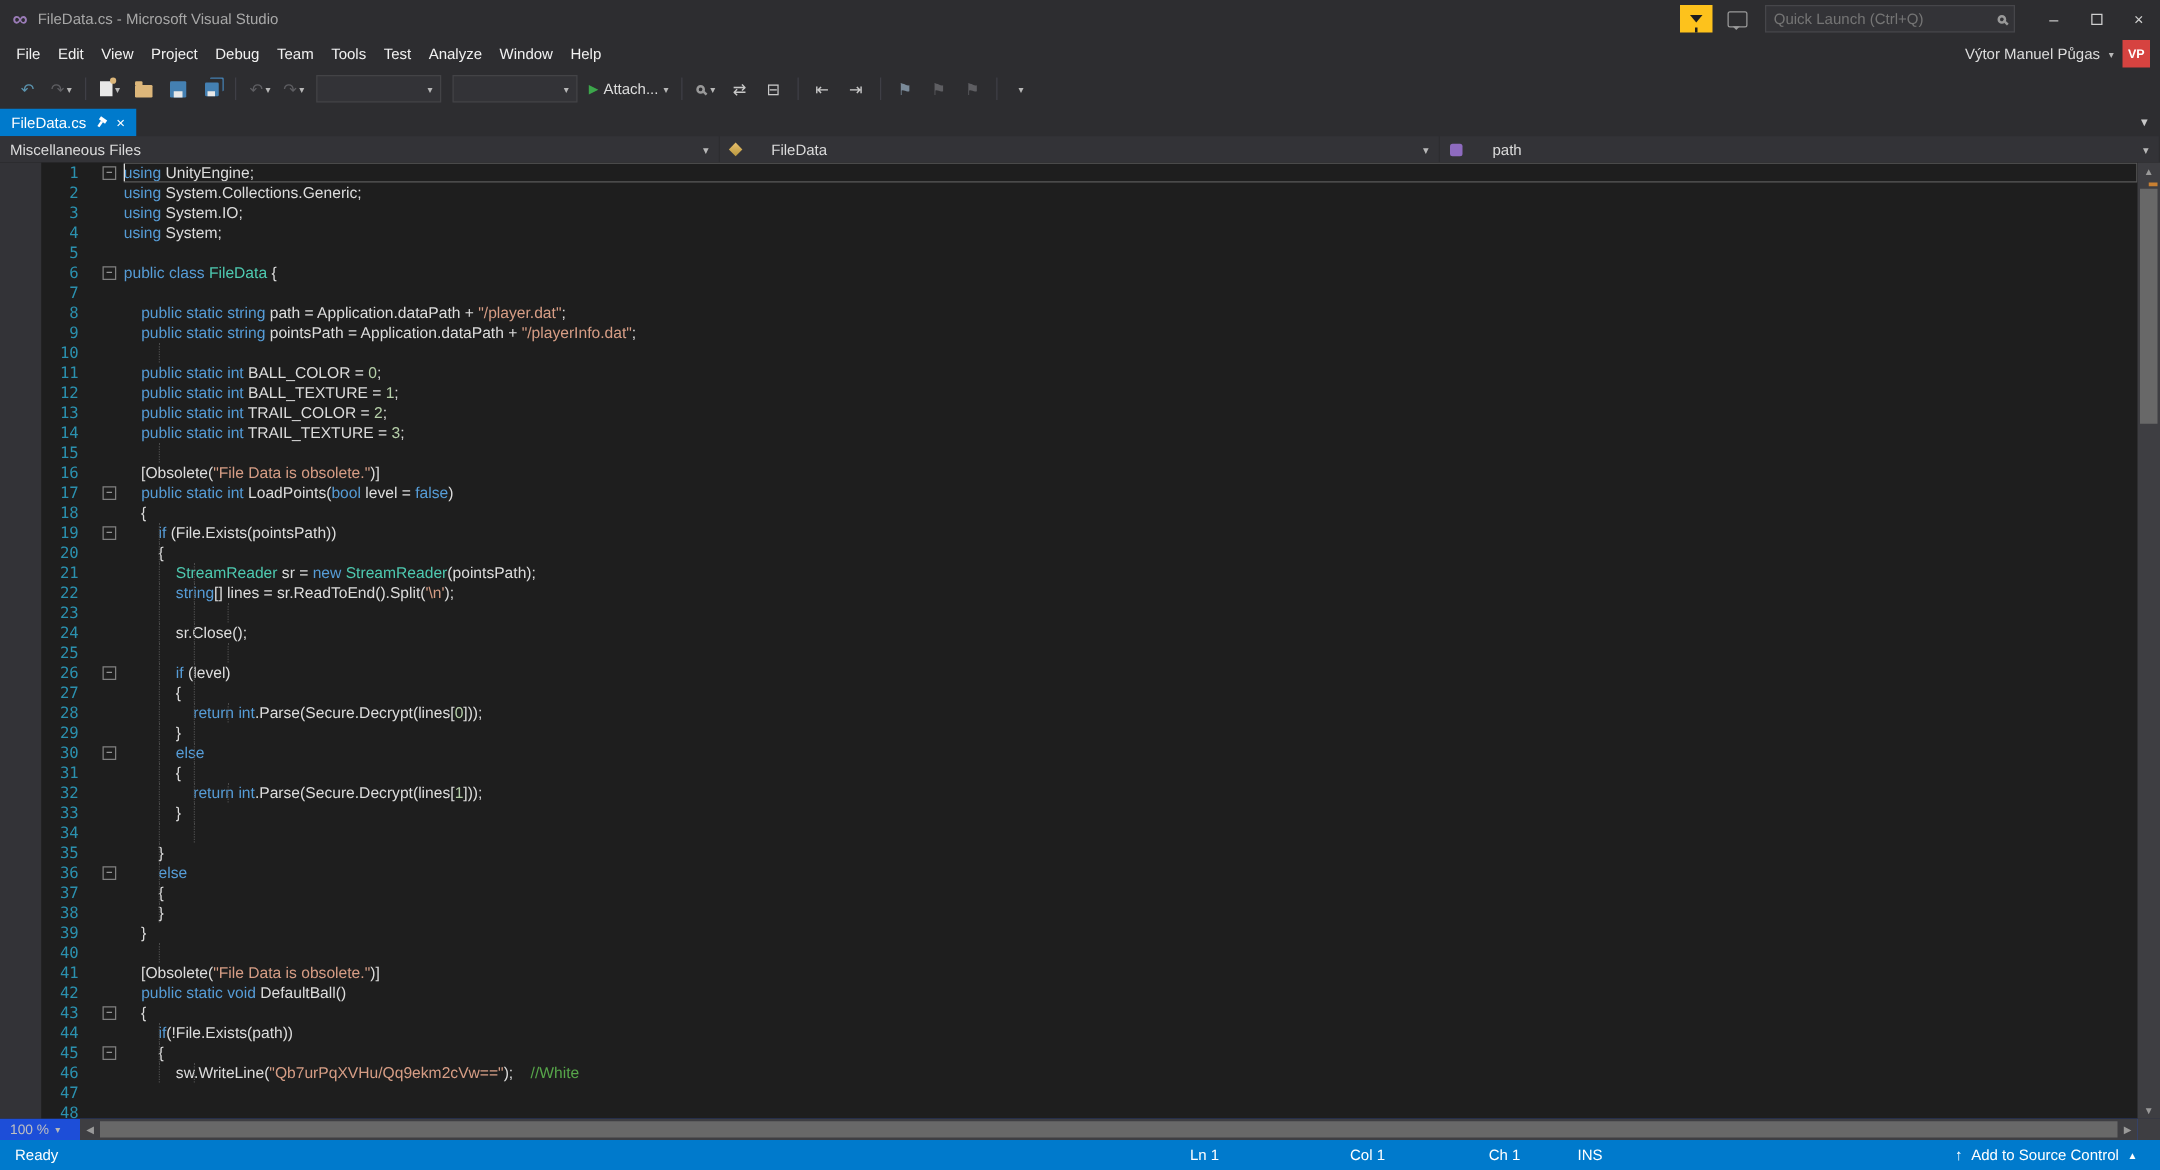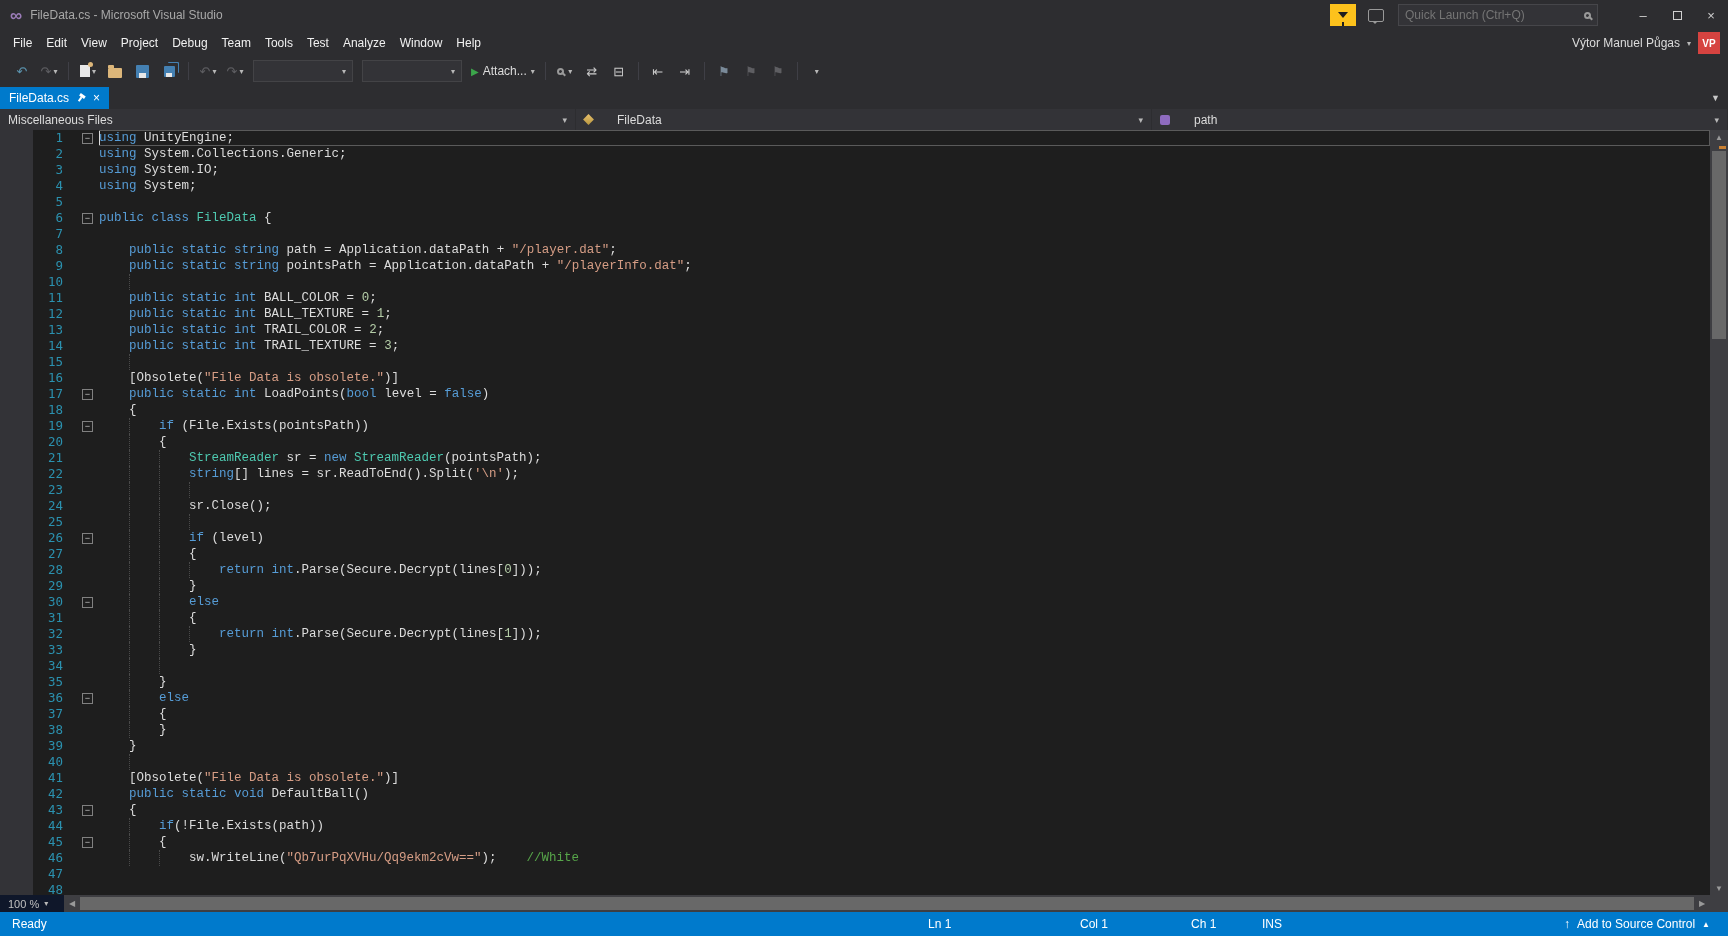--- a/index.html
+++ b/index.html
@@ -10,21 +10,21 @@
   
   .titlebar{height:30px;flex:0 0 auto;display:flex;align-items:center;padding-left:10px;gap:8px}
   .vs-logo{color:#9B7CB8;font-size:17px;font-weight:bold;line-height:1}
   .title-text{color:#A8A8A8;font-size:12px}
   .titlebar-right{margin-left:auto;display:flex;align-items:center;height:100%}
   .notif-btn{width:26px;height:22px;background:#FDC21C;display:flex;align-items:center;justify-content:center;margin-right:12px}
   .funnel{width:0;height:0;border-left:5px solid transparent;border-right:5px solid transparent;border-top:6px solid #1E1E1E;position:relative}
   .funnel::after{content:"";position:absolute;left:-1px;top:4px;width:2px;height:4px;background:#1E1E1E}
   .feedback{width:16px;height:13px;border:1px solid #999;border-radius:2px;position:relative;margin-right:14px}
   .feedback::after{content:"";position:absolute;left:3px;bottom:-6px;border:3px solid transparent;border-top-color:#999}
-  .quick-launch{width:200px;height:22px;background:#333337;border:1px solid #46464A;display:flex;align-items:center;padding:0 6px;margin-right:28px}
+  .quick-launch{width:200px;height:22px;background:#333337;border:1px solid #46464A;display:flex;align-items:center;padding:0 6px;margin-right:14px}
   .quick-launch input{flex:1;background:transparent;border:none;outline:none;color:#999;font-size:12px;font-family:"Liberation Sans",sans-serif}
   .magnifier{width:7px;height:7px;border:2px solid #999;border-radius:50%;position:relative;flex:0 0 auto}
   .magnifier::after{content:"";position:absolute;width:5px;height:2px;background:#999;transform:rotate(45deg);right:-4px;bottom:-2px}
   .win-btn{width:34px;height:30px;display:flex;align-items:center;justify-content:center;color:#D0D0D0;font-size:13px}
   .max-box{width:9px;height:9px;border:1px solid #D0D0D0;display:inline-block}
 
   
   .menubar{height:26px;flex:0 0 auto;display:flex;align-items:center;padding-left:6px;font-size:12px;color:#F1F1F1}
   .menu-items{display:flex;align-items:center}
   .menu-item{padding:4px 7px}
@@ -72,45 +72,45 @@
 
   
   .main{flex:1;display:flex;min-height:0;background:#1E1E1E}
   .gutter-indicator{width:33px;flex:0 0 auto;background:#333337}
   .gutter-nums{width:30px;flex:0 0 auto;font-family:"DejaVu Sans Mono",monospace;font-size:12.5px;color:#2B91AF;text-align:right}
   .ln-num{height:16px;line-height:16px}
   .gutter-fold{width:34px;flex:0 0 auto}
   .fold-cell{height:16px;display:flex;align-items:center;justify-content:flex-end;padding-right:4px}
   .fold-box{width:11px;height:11px;border:1px solid #808080;background:#1E1E1E;color:#C8C8C8;font-size:9px;line-height:1;display:flex;align-items:center;justify-content:center}
   .code-scroll{flex:1;overflow:hidden;padding-left:2px}
-  .code-line{position:relative;height:16px;line-height:16px;font-family:Liberation Mono, monospace;font-size:12.5px;white-space:pre;width:max-content;min-width:100%}
+  .code-line{position:relative;height:16px;line-height:16px;font-family:Liberation Sans, sans-serif;font-size:12.5px;white-space:pre;width:max-content;min-width:100%}
   .code-line.current{outline:1px solid #5A5A5A;outline-offset:-1px}
   .caret{position:absolute;left:0;top:1px;width:1px;height:14px;background:#DCDCDC}
   .indent-guide{position:absolute;top:0;bottom:0;width:0;border-left:1px dotted #4A4A4A}
   .tok-k{color:#569CD6}.tok-t{color:#4EC9B0}.tok-s{color:#D69D85}
   .tok-n{color:#B5CEA8}.tok-c{color:#57A64A}.tok-p{color:#DCDCDC}
   .vscroll{width:18px;flex:0 0 auto;background:#3E3E42;position:relative}
   .vs-arrow{position:absolute;left:0;width:18px;height:14px;color:#999;font-size:8px;display:flex;align-items:center;justify-content:center}
   .vmark{position:absolute;left:9px;right:2px;top:16px;height:3px;background:#C98032}
   .vthumb{position:absolute;left:2px;right:2px;top:21px;height:188px;background:#686868}
 
   
-  .bottom-row{height:17px;flex:0 0 auto;display:flex;background:#0f172a;align-items:stretch}
+  .bottom-row{height:17px;flex:0 0 auto;display:flex;background:#1d4ed8;align-items:stretch}
   .zoom{width:64px;display:flex;align-items:center;gap:5px;padding-left:8px;font-size:11px;color:#C0C0C0}
   .hscroll{flex:1;background:#3E3E42;position:relative}
   .h-arrow{position:absolute;top:0;bottom:0;width:16px;color:#999;font-size:8px;display:flex;align-items:center;justify-content:center}
   .h-arrow.left{left:0}.h-arrow.right{right:0}
   .hthumb{position:absolute;left:16px;right:16px;top:2px;bottom:2px;background:#686868}
   .scroll-corner{width:18px;background:#3E3E42}
 
   
   .statusbar{height:24px;flex:0 0 auto;background:#007ACC;position:relative;color:#fff;font-size:12px}
   .sb{position:absolute;top:0;height:24px;display:flex;align-items:center;gap:7px}
   .sb-ready{left:12px}
-  .sb-ln{left:928px}.sb-col{left:1080px}.sb-ch{left:1191px}.sb-ins{left:1262px}
+  .sb-ln{left:952px}.sb-col{left:1080px}.sb-ch{left:1191px}.sb-ins{left:1262px}
   .sb-right{right:18px}
   .sb-chevron{font-size:8px;color:#fff}
 </style>
 </head>
 <body>
 
 <div class="window">
 
   <div class="titlebar">
     <span class="vs-logo">∞</span>

